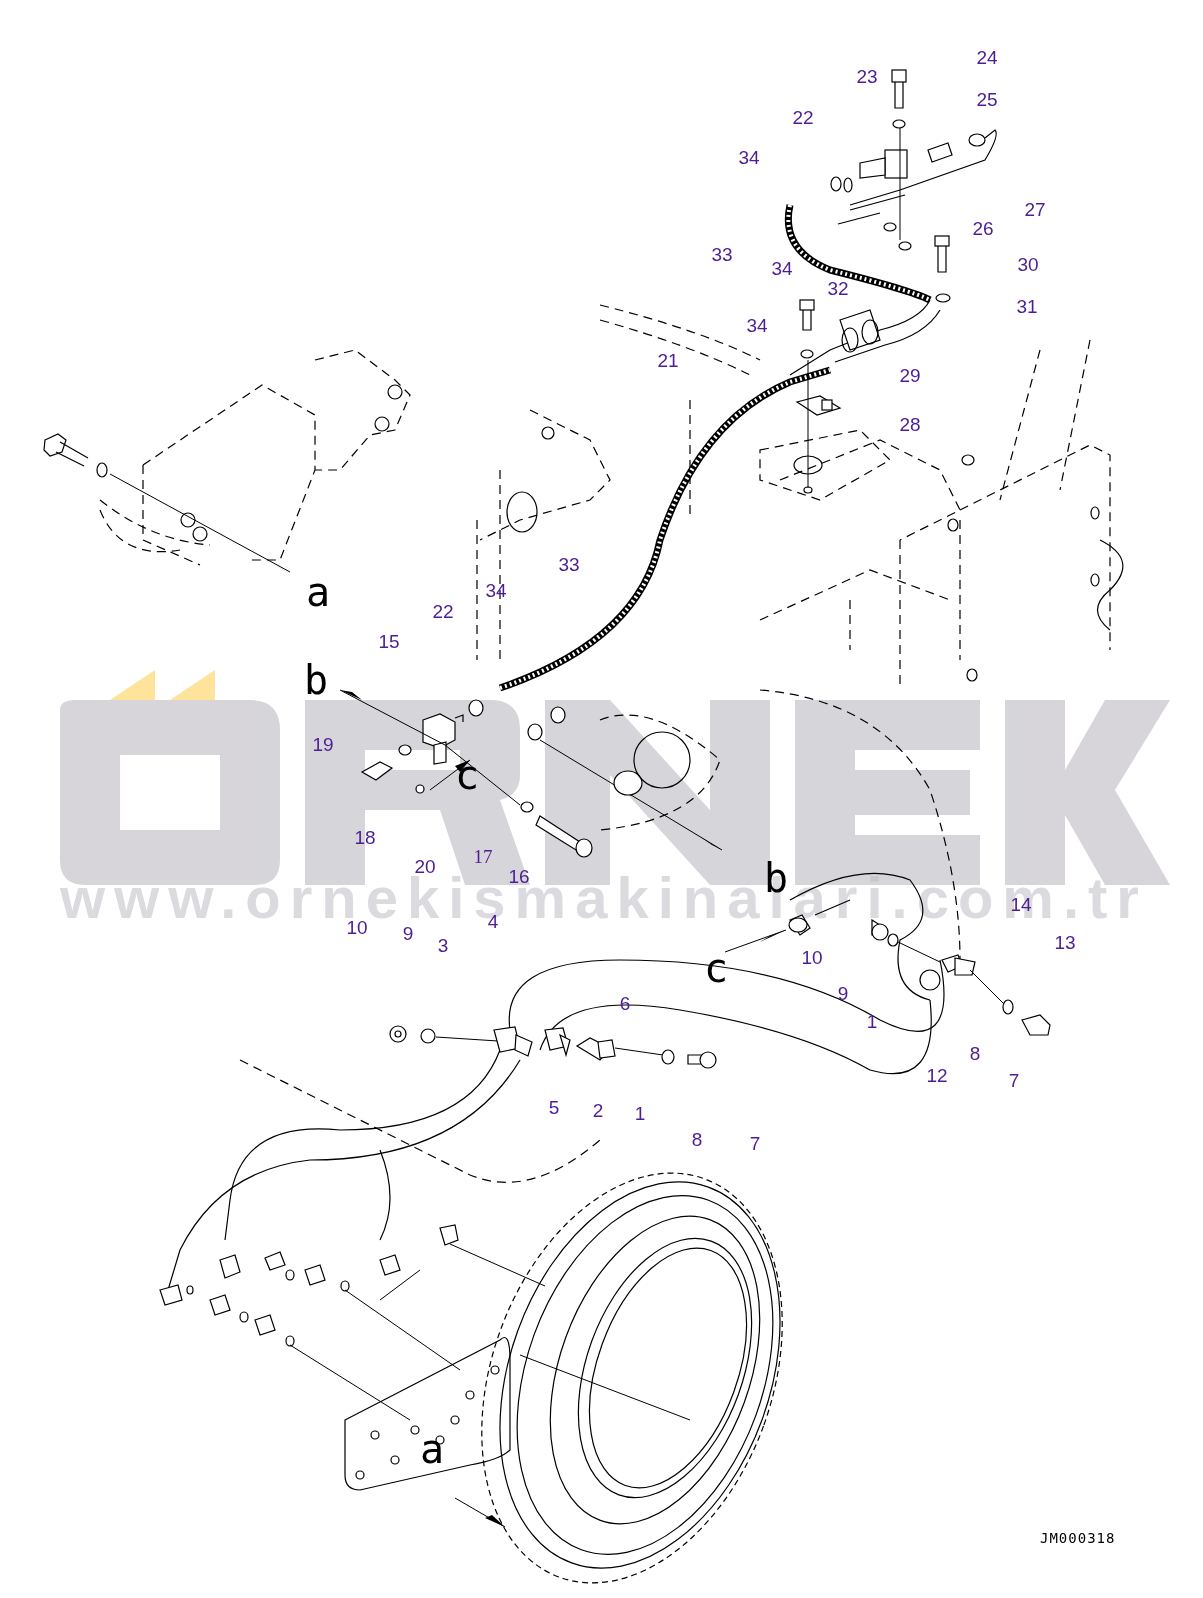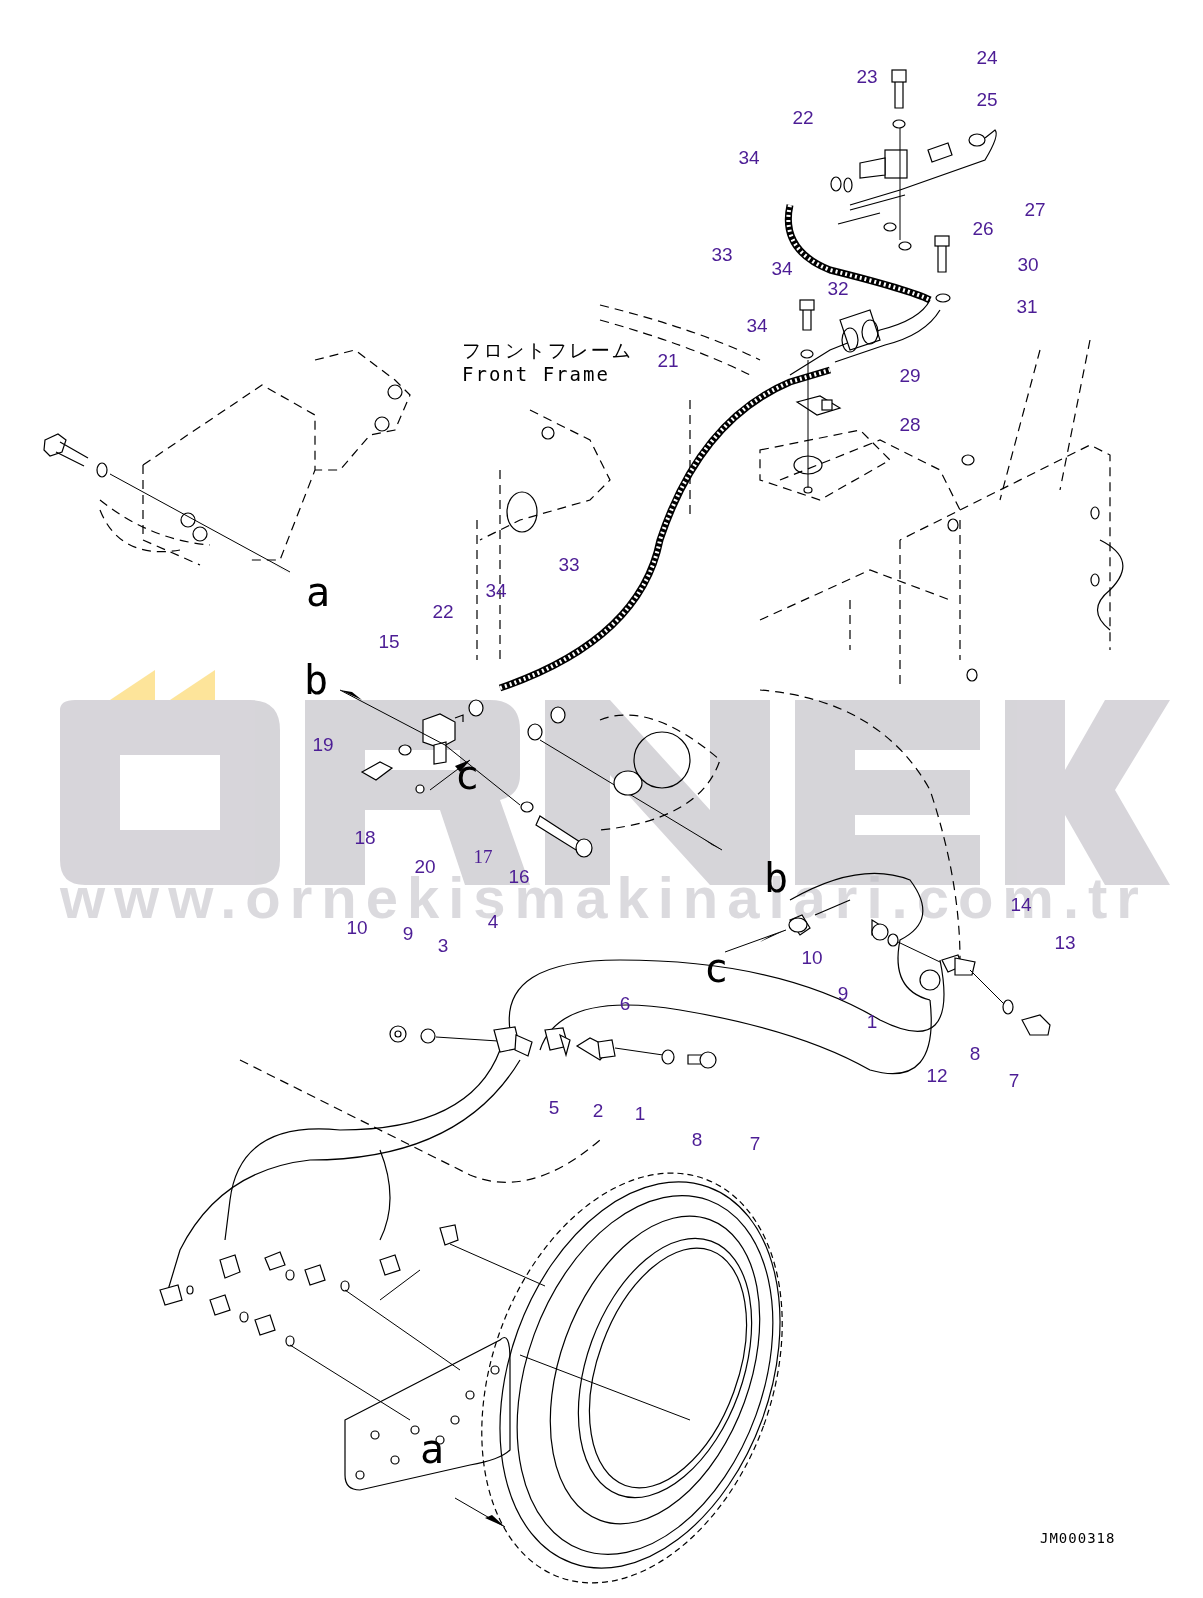--- a/index.html
+++ b/index.html
@@ -239,24 +239,20 @@
       <ellipse class="ln" cx="655" cy="1370" rx="95" ry="160" transform="rotate(20 655 1370)"></ellipse>
       <ellipse class="ln" cx="665" cy="1368" rx="78" ry="135" transform="rotate(20 665 1368)"></ellipse>
       <ellipse class="ln" cx="668" cy="1368" rx="70" ry="125" transform="rotate(20 668 1368)"></ellipse>
       <ellipse class="ln" cx="632" cy="1378" rx="140" ry="212" transform="rotate(20 632 1378)" stroke-dasharray="6 4"></ellipse>
       <path class="leader" d="M520,1355 L690,1420"></path>
       <path class="leader" d="M455,1498 L505,1527"></path>
       <path d="M505,1527 L485,1518 L492,1515 Z" fill="#000"></path>
     </g>
   </svg>
 
-  <div class="frame-label">
-    <div>フロントフレーム</div>
-    <div>Front Frame</div>
-  </div>
 
   <div id="callouts">
       <div class="callout" style="left: 640px; top: 1113px;">1</div>
       <div class="callout" style="left: 598px; top: 1110px;">2</div>
       <div class="callout" style="left: 443px; top: 945px;">3</div>
       <div class="callout" style="left: 493px; top: 921px;">4</div>
       <div class="callout" style="left: 554px; top: 1107px;">5</div>
       <div class="callout" style="left: 625px; top: 1003px;">6</div>
       <div class="callout" style="left: 755px; top: 1143px;">7</div>
       <div class="callout" style="left: 697px; top: 1139px;">8</div>

